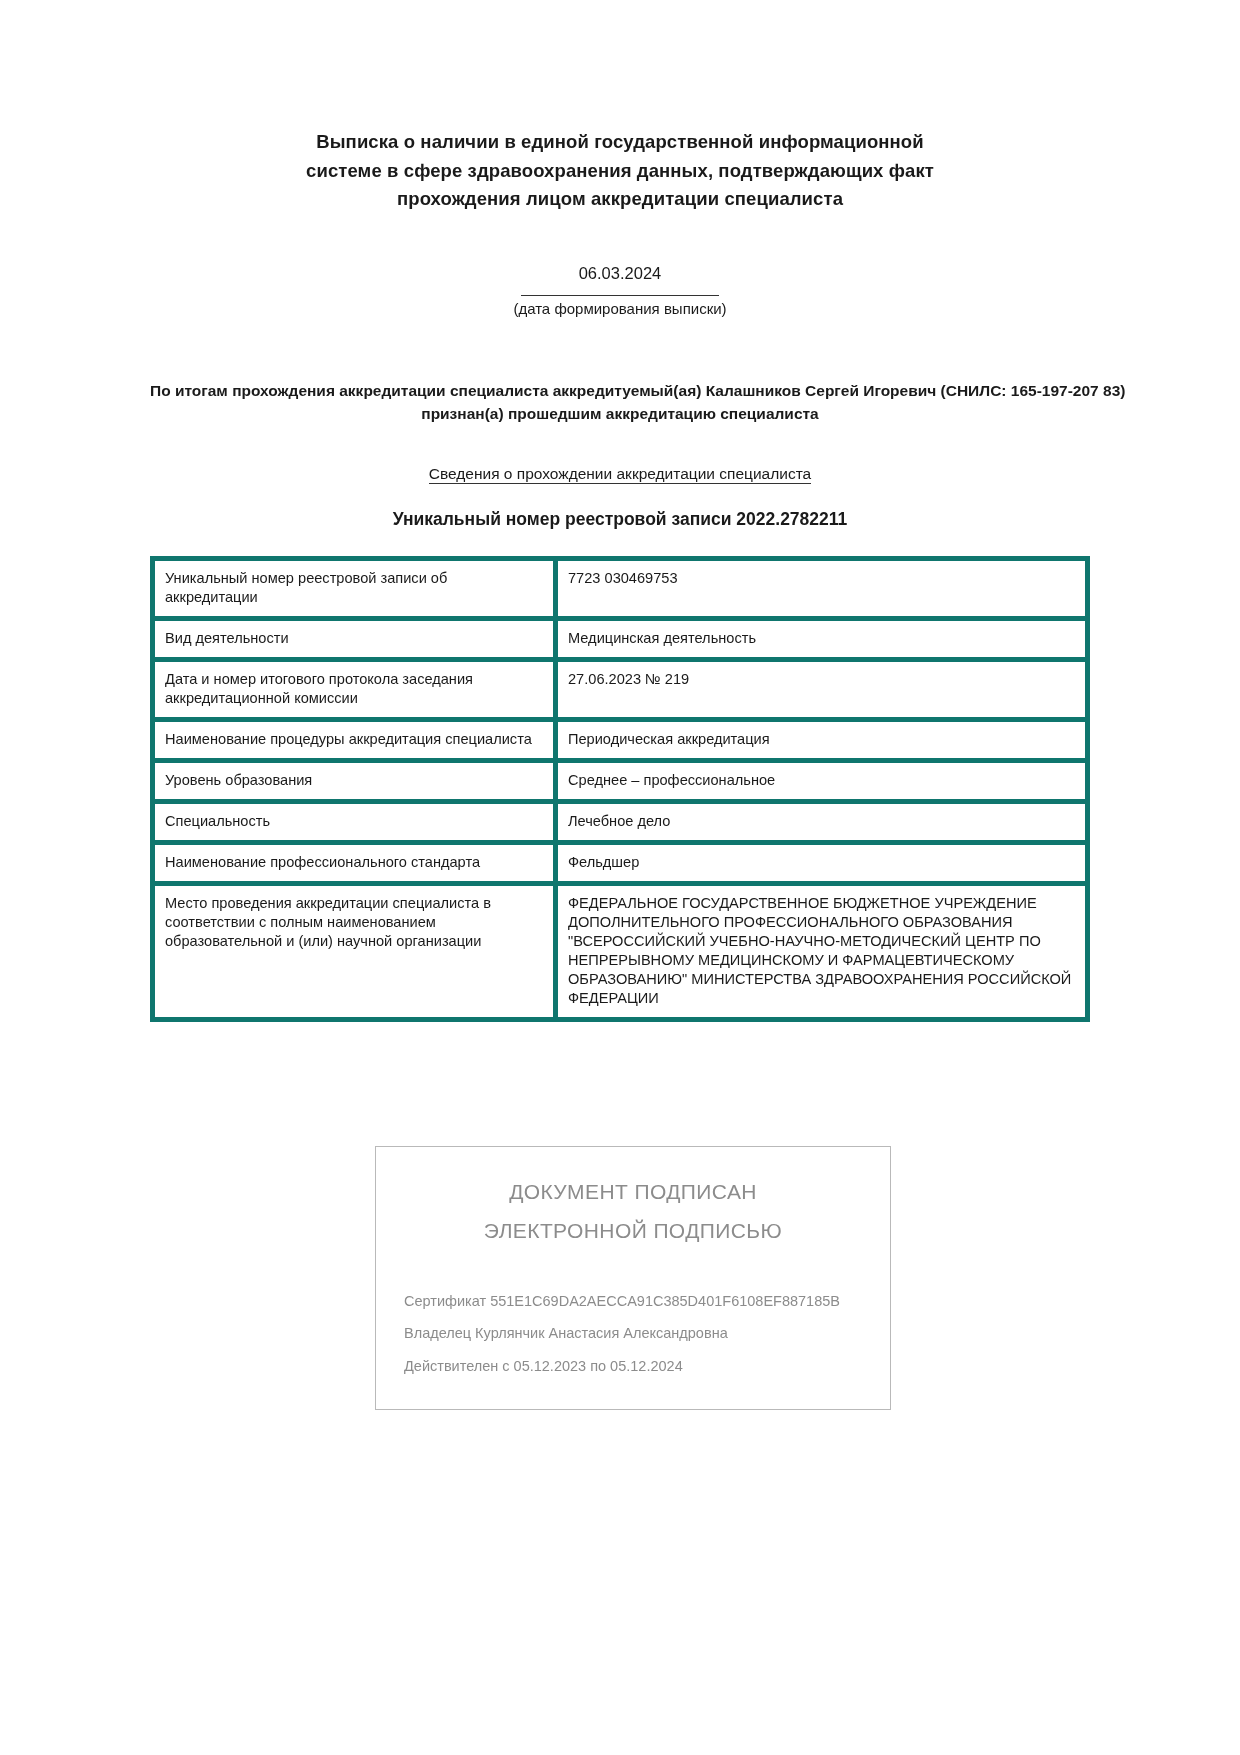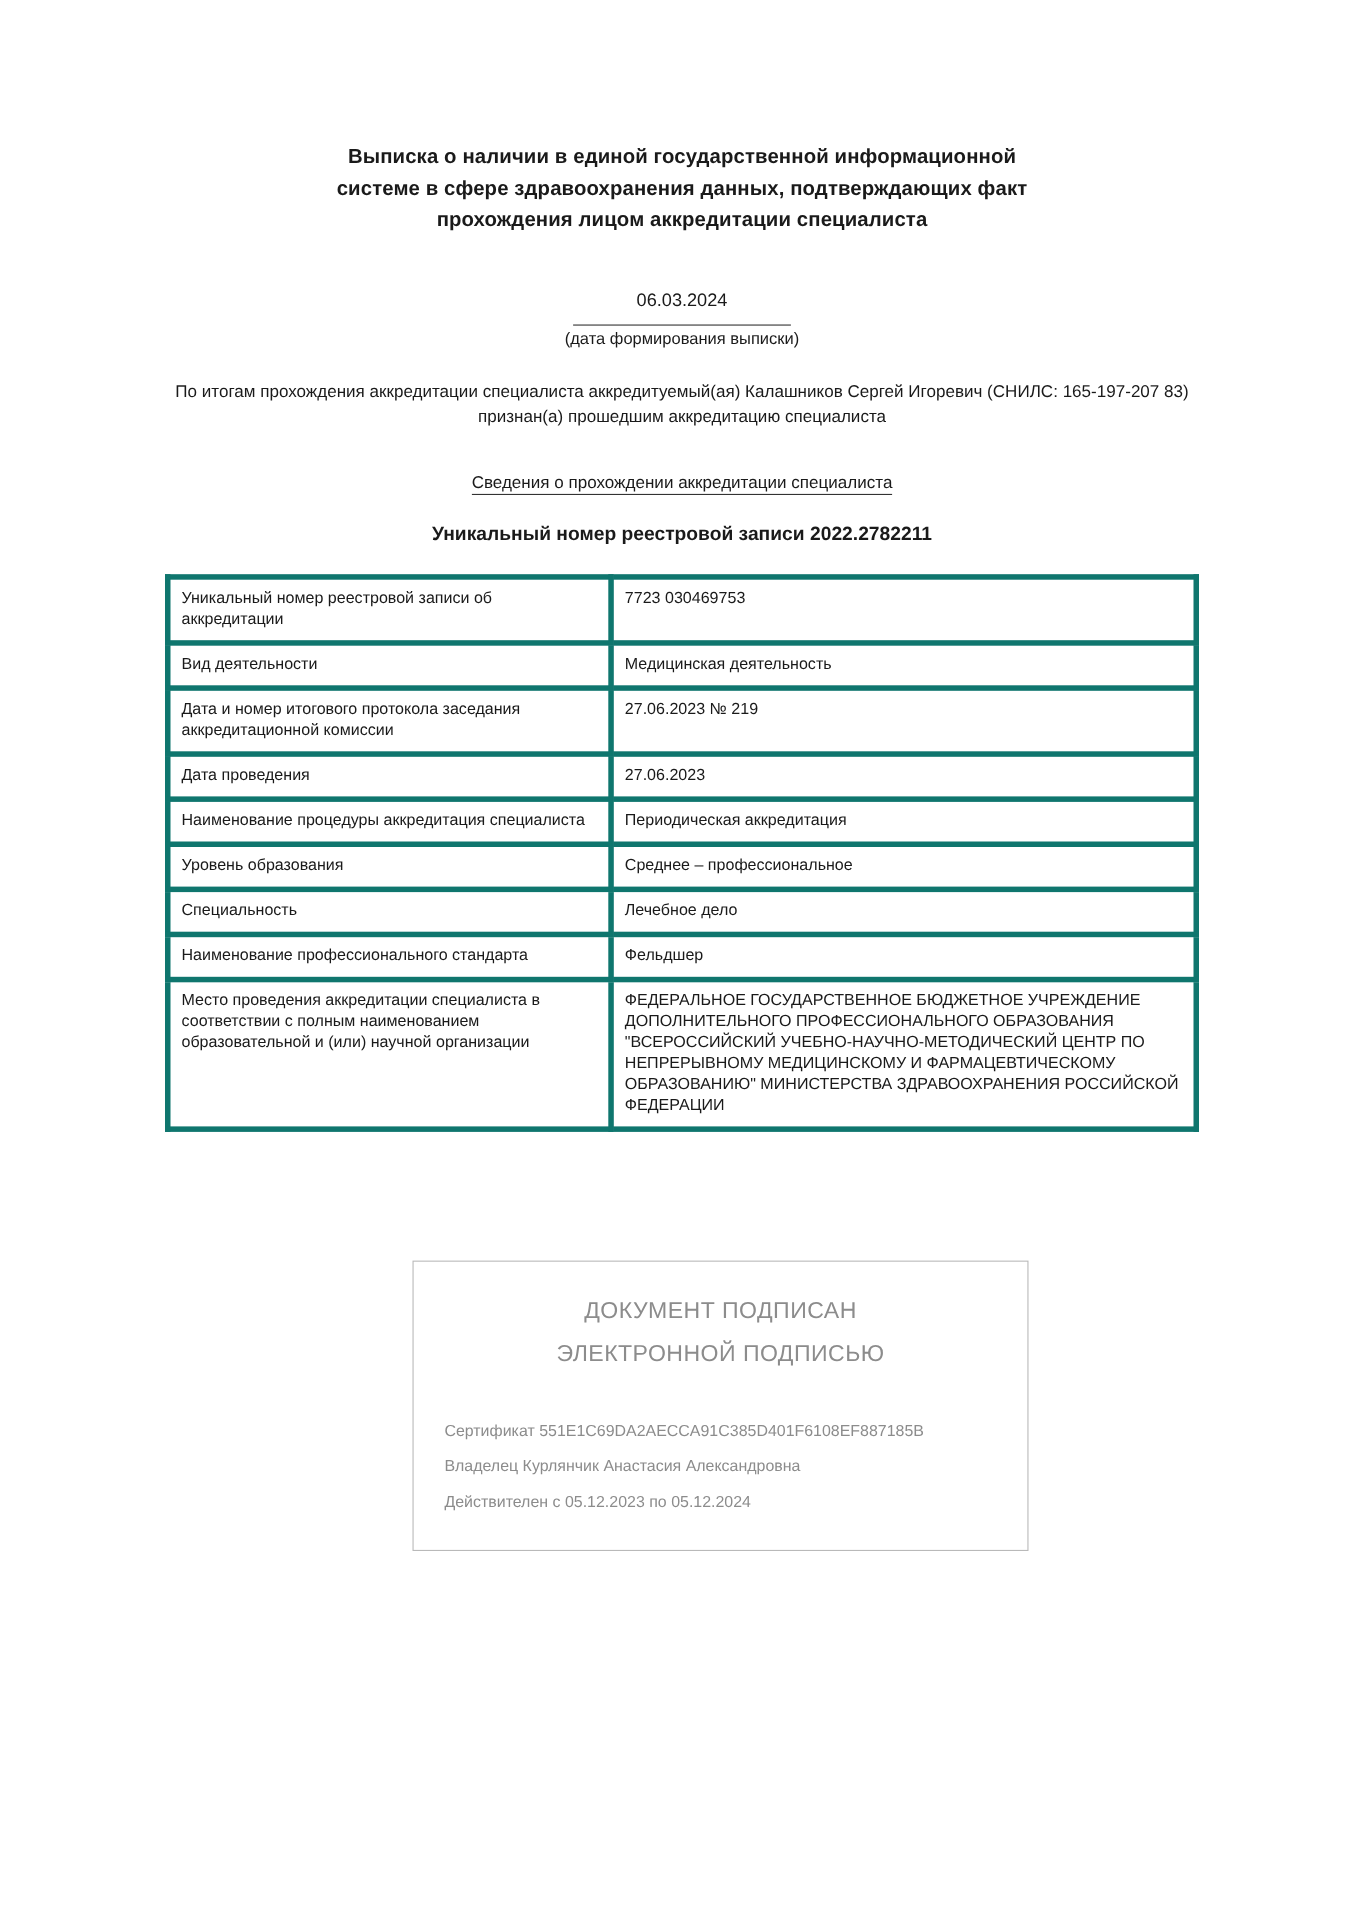--- a/index.html
+++ b/index.html
@@ -47,24 +47,25 @@
     display: inline-block;
     line-height: 1.35;
   }
   .date-caption {
     font-size: 15px;
     margin-top: 4px;
     display: block;
   }
 
   .summary {
-    margin-top: 28px;
+    margin-top: 62px;
     text-align: center;
     font-size: 15.5px;
     line-height: 1.45;
+    font-weight: bold;
   }
   .summary div { white-space: nowrap; }
 
   .section-heading {
     margin-top: 40px;
     text-align: center;
     font-size: 15.5px;
   }
   .section-heading span {
     border-bottom: 1px solid #333;
@@ -91,21 +92,21 @@
     line-height: 1.3;
     vertical-align: top;
   }
   table.info td.label { width: 378px; }
   table.info td.value { }
 
   .signature-box {
     position: absolute;
     left: 375px;
     top: 1018px;
-    width: 560px;
+    width: 516px;
     box-sizing: border-box;
     border: 1px solid #b9b9b9;
     padding: 26px 28px 26px 28px;
     color: #8c8c8c;
   }
   .sig-head {
     text-align: center;
     font-size: 21px;
     line-height: 1.85;
     letter-spacing: 0.4px;
@@ -153,24 +154,20 @@
         <td class="label">Уникальный номер реестровой записи об аккредитации</td>
         <td class="value">7723 030469753</td>
       </tr>
       <tr>
         <td class="label">Вид деятельности</td>
         <td class="value">Медицинская деятельность</td>
       </tr>
       <tr>
         <td class="label">Дата и номер итогового протокола заседания аккредитационной комиссии</td>
         <td class="value">27.06.2023 № 219</td>
-      </tr>
-      <tr>
-        <td class="label">Дата проведения</td>
-        <td class="value">27.06.2023</td>
       </tr>
       <tr>
         <td class="label">Наименование процедуры аккредитация специалиста</td>
         <td class="value">Периодическая аккредитация</td>
       </tr>
       <tr>
         <td class="label">Уровень образования</td>
         <td class="value">Среднее – профессиональное</td>
       </tr>
       <tr>

